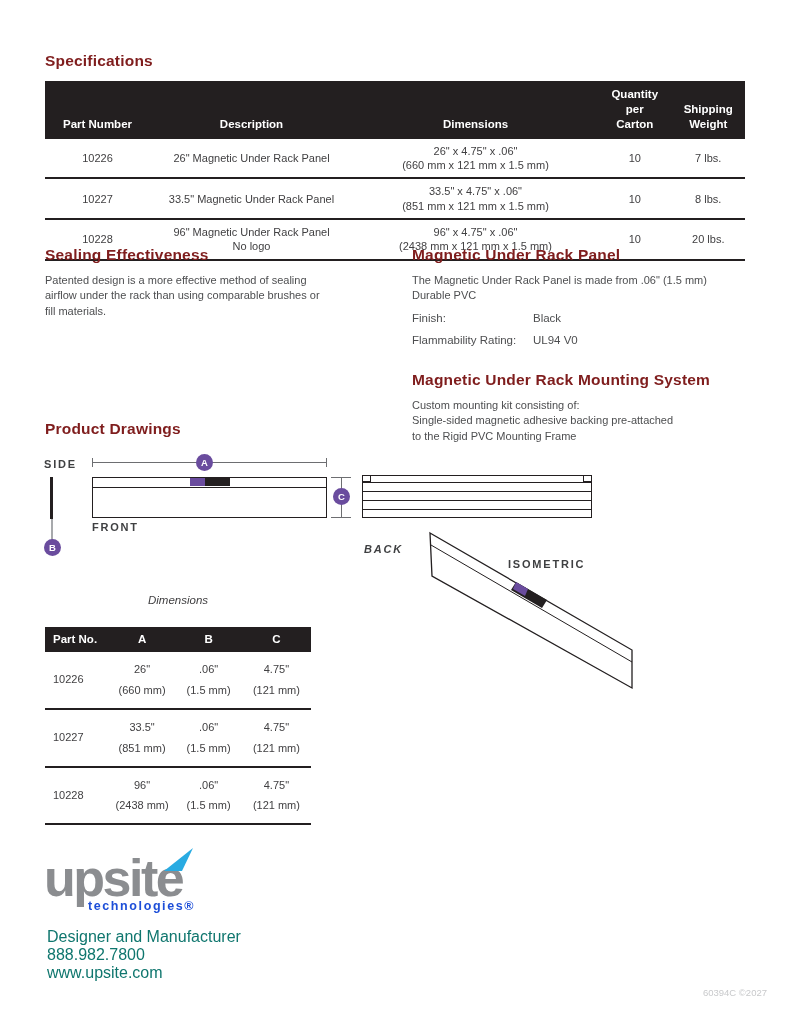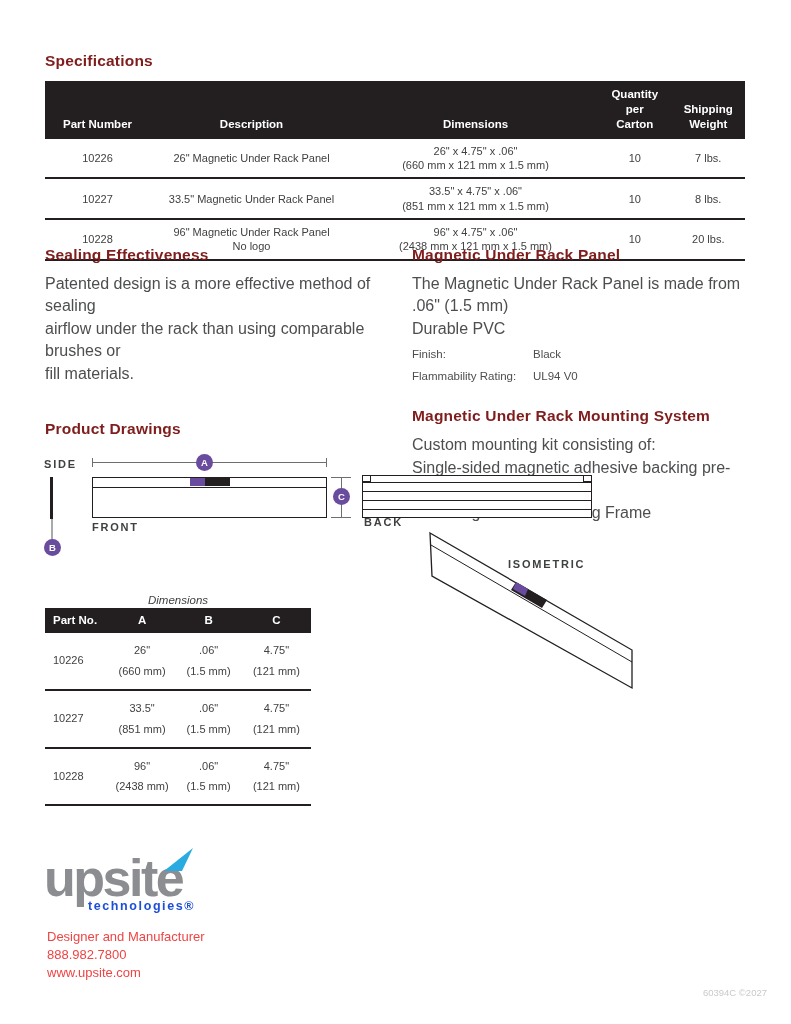--- a/index.html
+++ b/index.html
@@ -26,21 +26,21 @@
   .spec-table td{
     font-size:11px;color:#414042;text-align:center;vertical-align:middle;
     padding:5px 4px;white-space:pre-line;line-height:1.3;
   }
   .spec-table tbody tr + tr td{border-top:2px solid #231F20;}
   .spec-table tbody tr:last-child td{border-bottom:2px solid #231F20;}
 
   
   #sealing-section{position:absolute;left:45px;top:246px;width:330px;}
   #panel-section{position:absolute;left:412px;top:246px;width:352px;}
-  .body-text{font-size:16px;line-height:1.4;color:#4d4e50;margin:9px 0 0;white-space:pre-line;}
+  .body-text{font-size:11px;line-height:1.4;color:#4d4e50;margin:9px 0 0;white-space:pre-line;}
   .kv-row{display:flex;margin-top:6px;font-size:11.5px;color:#4d4e50;line-height:1.4;}
   .kv-label{width:121px;flex:0 0 121px;}
   .kv-value{flex:1;}
   #mounting-title{margin-top:23px;}
 
   
   #drawings-title{position:absolute;left:45px;top:420px;}
   .draw-label{
     position:absolute;font-size:11px;font-weight:700;letter-spacing:1.8px;color:#3f4042;
   }
@@ -75,21 +75,21 @@
   .back-slat{position:absolute;left:0;width:100%;height:1px;background:#231F20;}
   .back-notch{position:absolute;top:0;width:8px;height:6px;border-bottom:1px solid #231F20;box-sizing:border-box;}
   .back-notch.left{left:0;border-right:1px solid #231F20;}
   .back-notch.right{right:0;border-left:1px solid #231F20;}
 
   #iso-svg{position:absolute;left:425px;top:528px;}
 
   
   #dims-section{position:absolute;left:45px;top:594px;width:266px;}
   .dims-title{font-size:11.5px;font-style:italic;color:#414042;text-align:center;margin:0;}
-  .dims-table{width:266px;margin-top:2px;table-layout:fixed;}
+  .dims-table{width:266px;margin-top:21px;table-layout:fixed;}
   .dims-table th{
     background:#231F20;color:#fff;font-size:11.5px;font-weight:700;
     padding:6px 0 7px;text-align:center;
   }
   .dims-table td{
     font-size:11px;color:#414042;text-align:center;padding:7px 0;
     white-space:pre-line;line-height:1.9;vertical-align:middle;
   }
   .dims-table th.col-part,.dims-table td.col-part{text-align:left;padding-left:8px;}
   .dims-table tbody tr + tr td{border-top:2px solid #231F20;}
@@ -98,21 +98,21 @@
   
   #logo{position:absolute;left:44px;top:852px;width:200px;height:70px;}
   .logo-word{font-size:52px;font-weight:700;color:#8B8D90;letter-spacing:-2.5px;line-height:1;}
   .logo-swoosh{
     position:absolute;left:120px;top:-4px;width:29px;height:23px;background:#29ABE2;
     -webkit-clip-path:polygon(0 100%,100% 0,62% 100%);clip-path:polygon(0 100%,100% 0,62% 100%);
   }
   .logo-sub{position:absolute;left:44px;top:47px;font-size:12.5px;font-weight:600;
     letter-spacing:1.6px;color:#1d4ed8;}
   #footer-block{position:absolute;left:47px;top:928px;}
-  #footer-block p{margin:0;font-size:13px;line-height:18px;color:#ef4444;}
+  #footer-block p{margin:0;font-size:16px;line-height:18px;color:#0f766e;}
   #doc-code{position:absolute;right:24px;top:987px;font-size:9.5px;color:#C8C9CB;}
 </style>
 </head>
 <body>
 
 <div class="page">
 
   <section id="specs-section">
     <h2 class="section-title">Specifications</h2>
     <table class="spec-table">
@@ -216,21 +216,21 @@
   <div class="marker" style="left:333px;top:488px;">C</div>
 
   <div id="back-rect">
     <div class="back-notch left"></div>
     <div class="back-notch right"></div>
     <div class="back-slat" style="top:6px;"></div>
     <div class="back-slat" style="top:15px;"></div>
     <div class="back-slat" style="top:24px;"></div>
     <div class="back-slat" style="top:33px;"></div>
   </div>
-  <span class="draw-label" style="left:364px;top:516px;">BACK</span>
+  <span class="draw-label" style="left:364px;top:543px;font-style:italic;">BACK</span>
 
   <svg id="iso-svg" width="215" height="170" viewBox="0 0 215 170">
     <polygon points="5,5 207,122 207,160 7,48" fill="#ffffff" stroke="#231F20" stroke-width="1.3"></polygon>
     <line x1="6" y1="17" x2="207" y2="134" stroke="#231F20" stroke-width="1"></line>
     <polygon points="91,54 122,72 117,80 86,62" fill="#231F20"></polygon>
     <polygon points="91,54 103,61 100,68 88,61" fill="#6A4C9E"></polygon>
   </svg>
   <span class="draw-label" style="left:508px;top:558px;">ISOMETRIC</span>
 
   <section id="dims-section">

